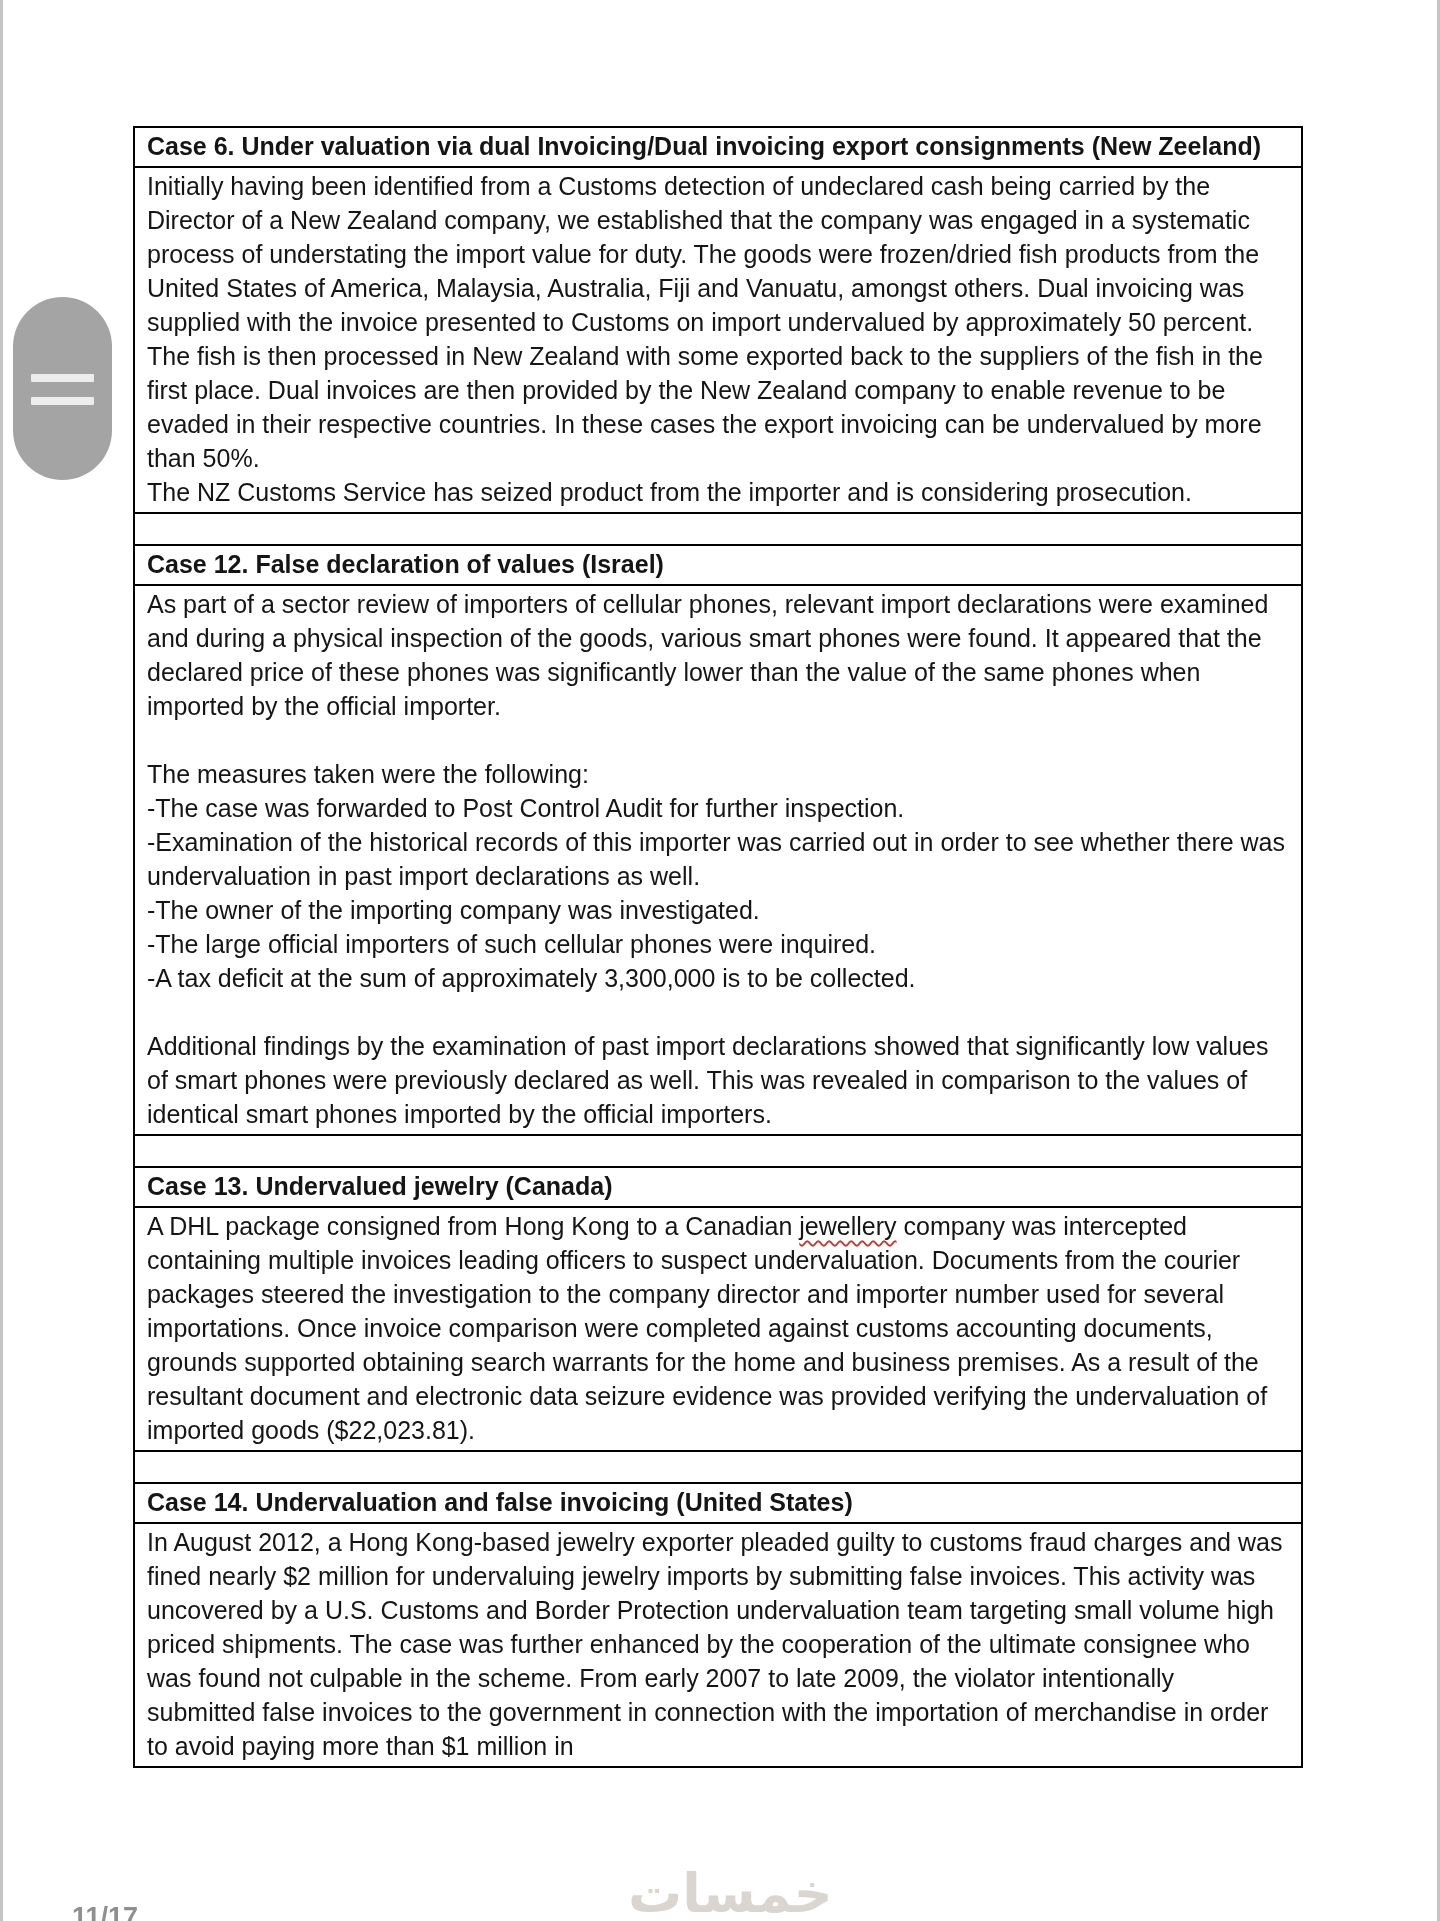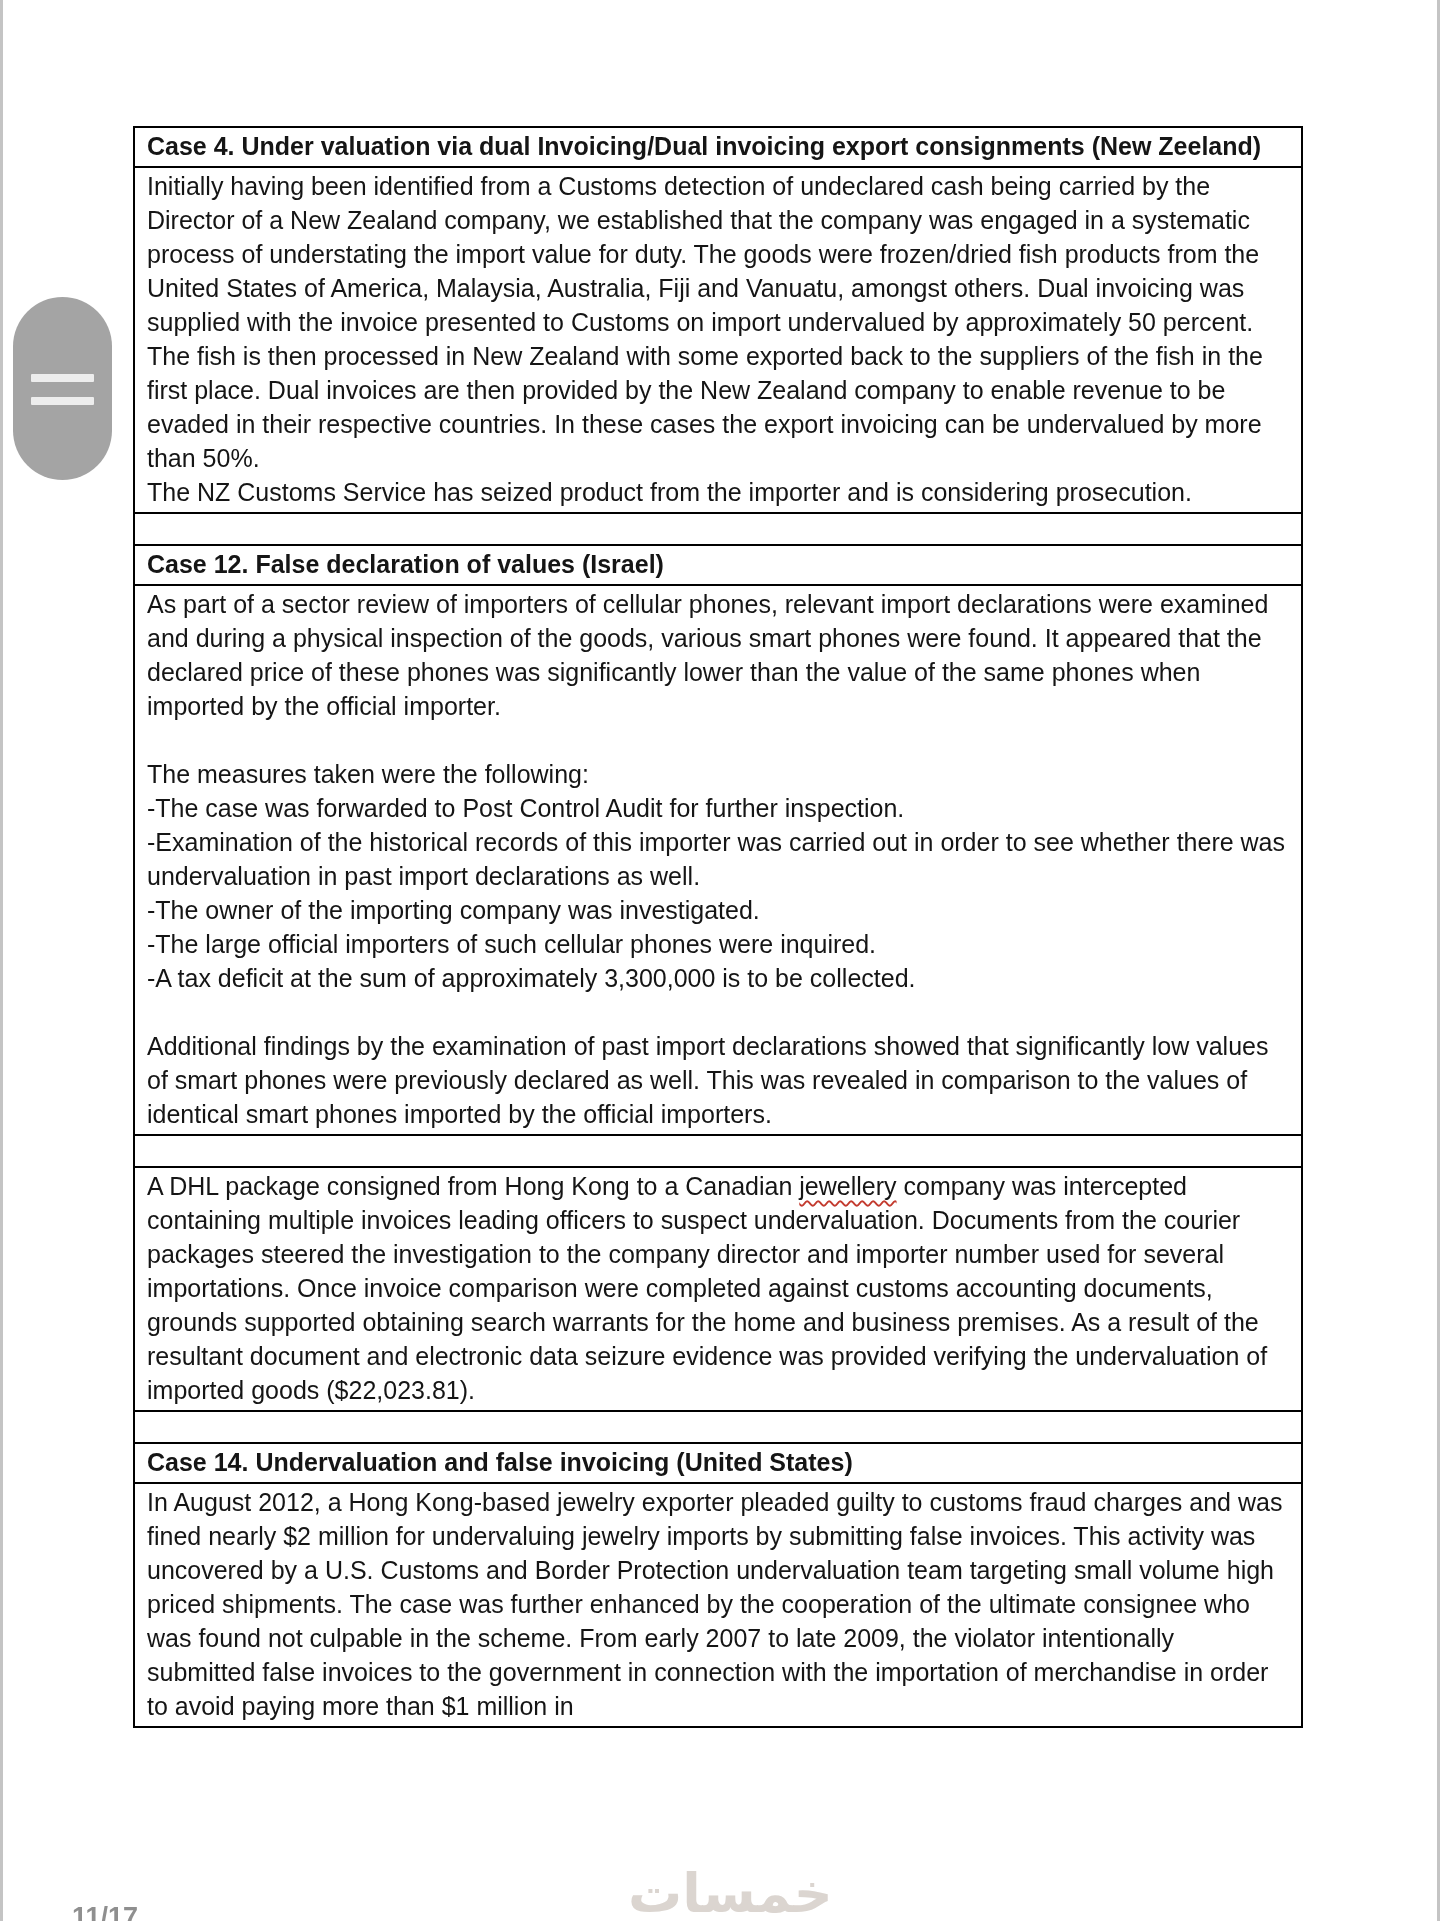--- a/index.html
+++ b/index.html
@@ -84,21 +84,21 @@
 
 <div class="handle">
   <span class="bar b1"></span>
   <span class="bar b2"></span>
 </div>
 
 <div class="content">
   <table class="cases">
     <tbody>
       <tr class="hdr">
-        <td>Case 4. Under valuation via dual Invoicing/Dual invoicing export consignments (New Zeeland)</td>
+        <td>Case 6. Under valuation via dual Invoicing/Dual invoicing export consignments (New Zeeland)</td>
       </tr>
       <tr>
         <td class="bodytext">Initially having been identified from a Customs detection of undeclared cash being carried by the Director of a New Zealand company, we established that the company was engaged in a systematic process of understating the import value for duty.  The goods were frozen/dried fish products from the United States of America, Malaysia, Australia, Fiji and Vanuatu, amongst others. Dual invoicing was supplied with the invoice presented to Customs on import undervalued by approximately 50 percent.
 The fish is then processed in New Zealand with some exported back to the suppliers of the fish in the first place. Dual invoices are then provided by the New Zealand company to enable revenue to be evaded in their respective countries. In these cases the export invoicing can be undervalued by more than 50%.
 The NZ Customs Service has seized product from the importer and is considering prosecution.</td>
       </tr>
       <tr class="spacer">
         <td></td>
       </tr>
 
@@ -114,20 +114,23 @@
 -The owner of the importing company was investigated.
 -The large official importers of such cellular phones were inquired.
 -A tax deficit at the sum of approximately 3,300,000 is to be collected.
 
 Additional findings by the examination of past import declarations showed that significantly low values of smart phones were previously declared as well.  This was revealed in comparison to the values of identical smart phones imported by the official importers.</td>
       </tr>
       <tr class="spacer">
         <td></td>
       </tr>
 
+      <tr class="hdr">
+        <td>Case 13. Undervalued jewelry (Canada)</td>
+      </tr>
       <tr>
         <td><span>A DHL package consigned from Hong Kong to a Canadian </span><span class="squiggle">jewellery</span><span> company was intercepted containing multiple invoices leading officers to suspect undervaluation. Documents from the courier packages steered the investigation to the company director and importer number used for several importations. Once invoice comparison were completed against customs accounting documents, grounds supported obtaining search warrants for the home and business premises. As a result of the resultant document and electronic data seizure evidence was provided verifying the undervaluation of imported goods ($22,023.81).</span></td>
       </tr>
       <tr class="spacer">
         <td></td>
       </tr>
 
       <tr class="hdr">
         <td>Case 14. Undervaluation and false invoicing (United States)</td>
       </tr>

